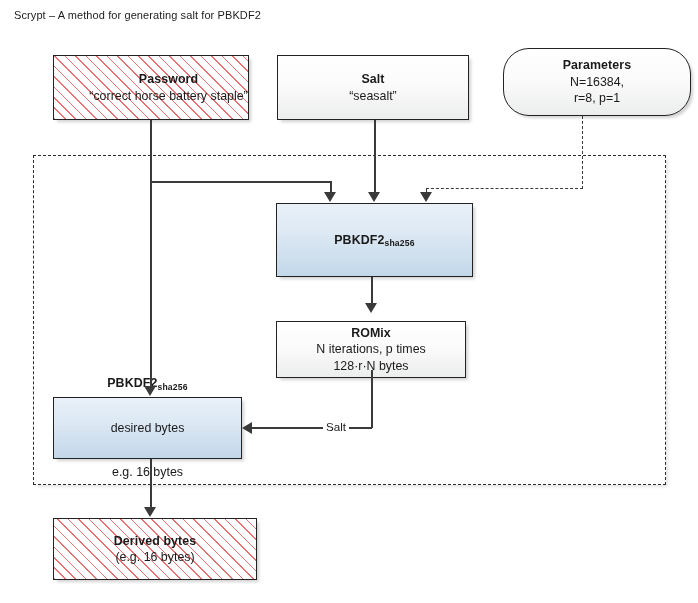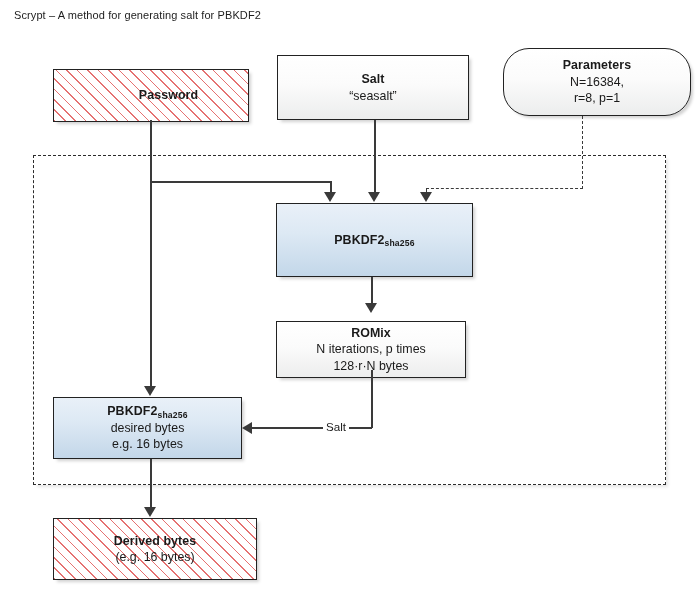--- a/index.html
+++ b/index.html
@@ -42,20 +42,21 @@
        rgba(228,106,106,0.95) 0px, rgba(228,106,106,0.95) 1.1px,
        rgba(255,255,255,0) 1.1px, rgba(255,255,255,0) 7.4px);
   }
   
   .grey{
     background:linear-gradient(180deg,#ffffff 0%,#fbfbfb 45%,#eceded 100%);
   }
   
   .blue{
     background:linear-gradient(180deg,#e9f0f8 0%,#dde9f4 40%,#c3d7e9 100%);
+    gap:28px;
   }
   .rounded{border-radius:26px;}
 
   sub.sh{
     font-size:8.6px;font-weight:bold;
     vertical-align:baseline;position:relative;top:2.5px;left:0px;
     letter-spacing:0.2px;
   }
 
   
@@ -99,22 +100,23 @@
 </style>
 </head>
 <body>
 
 <div id="canvas">
 
   <div class="title">Scrypt – A method for generating salt for PBKDF2</div>
 
   <div class="dashbox" style="left:33px;top:155px;width:633px;height:330px;"></div>
 
-  <div class="node hatch" style="left:53px;top:69px;width:196px;height:53px;padding-left:35px;">
+  <div class="node hatch" style="left:53px;top:55px;width:196px;height:65px;padding-left:35px;">
     <div class="ttl ln">Password</div>
+    <div class="ln">“correct horse battery staple”</div>
   </div>
 
   <div class="node grey" style="left:277px;top:55px;width:192px;height:65px;">
     <div class="ttl ln">Salt</div>
     <div class="ln">“seasalt”</div>
   </div>
 
   <div class="node grey rounded" style="left:503px;top:48px;width:188px;height:68px;">
     <div class="ttl ln">Parameters</div>
     <div class="ln">N=16384,</div>

